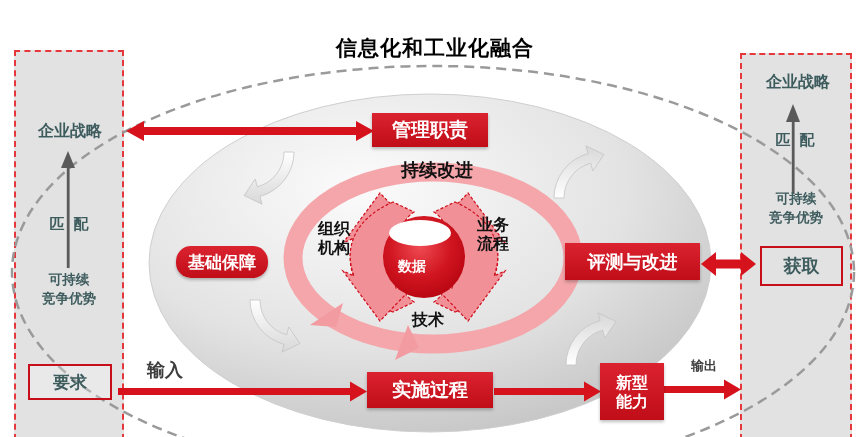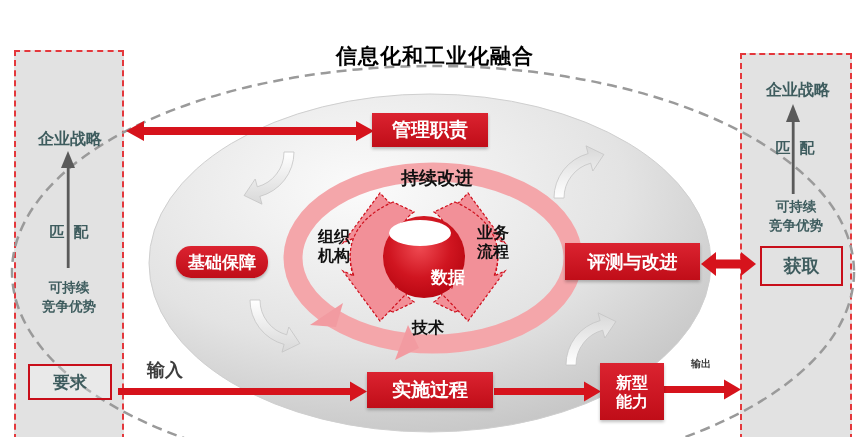--- a/index.html
+++ b/index.html
@@ -8,21 +8,21 @@
     font-family:"Liberation Sans","DejaVu Sans",sans-serif;
   }
   #stage *{box-sizing:border-box;}
   .layer{position:absolute;left:0;top:0;}
   
   .panel{
     position:absolute;background:#E2E2E2;border:2px dashed #E4383C;z-index:1;
   }
   
   .t{position:absolute;z-index:3;white-space:nowrap;}
-  .center{transform:translateX(-50%);margin-top:8px;}
+  .center{transform:translateX(-50%);}
   .teal{color:#3E5C5E;font-weight:700;}
   .blk{color:#111;font-weight:700;}
   .gry{color:#3d3d3d;font-weight:700;}
   #title{font-size:21px;font-weight:700;color:#000;letter-spacing:1px;}
   
   .rbox{
     position:absolute;z-index:3;display:flex;flex-direction:column;align-items:center;justify-content:center;
     background:linear-gradient(180deg,#D8ololder 0%,#C9121E 100%);
     background:linear-gradient(180deg,#DB2330 0%,#C00D18 100%);
     color:#fff;font-weight:700;text-align:center;
@@ -137,21 +137,21 @@
 
   <div class="t center teal" style="left:798px;top:72px;font-size:16px;">企业战略</div>
   <div class="t center teal match" style="left:795px;top:131px;font-size:15px;">匹配</div>
   <div class="t center teal two" style="left:796px;top:189px;font-size:13.5px;">
     <span style="display:block;">可持续</span>
     <span style="display:block;">竞争优势</span>
   </div>
   <div class="obox" style="left:760px;top:246px;width:83px;height:40px;font-size:18px;">
     <span>获取</span>
   </div>
-  <div class="t gry" style="left:691px;top:357px;font-size:10px;">输出</div>
+  <div class="t gry" style="left:691px;top:357px;font-size:13px;">输出</div>
 
   <div class="rbox" style="left:372px;top:113px;width:116px;height:34px;font-size:19px;">
     <span>管理职责</span>
   </div>
   <div class="rbox" style="left:176px;top:246px;width:92px;height:32px;font-size:17px;border-radius:15px;">
     <span>基础保障</span>
   </div>
   <div class="rbox" style="left:565px;top:243px;width:135px;height:37px;font-size:18px;">
     <span>评测与改进</span>
   </div>
@@ -166,15 +166,15 @@
   <div class="t center blk" style="left:437px;top:158px;font-size:18px;">持续改进</div>
   <div class="t center blk two" style="left:334px;top:219px;font-size:16px;">
     <span style="display:block;">组织</span>
     <span style="display:block;">机构</span>
   </div>
   <div class="t center blk two" style="left:493px;top:215px;font-size:16px;">
     <span style="display:block;">业务</span>
     <span style="display:block;">流程</span>
   </div>
   <div class="t center blk" style="left:428px;top:310px;font-size:16px;">技术</div>
-  <div class="t center" style="left:448px;top:258px;font-size:17px;font-weight:700;color:#fff;">数据</div>
+  <div class="t center" style="left:412px;top:258px;font-size:14px;font-weight:700;color:#fff;">数据</div>
 
 </div>
 
 </body></html>

